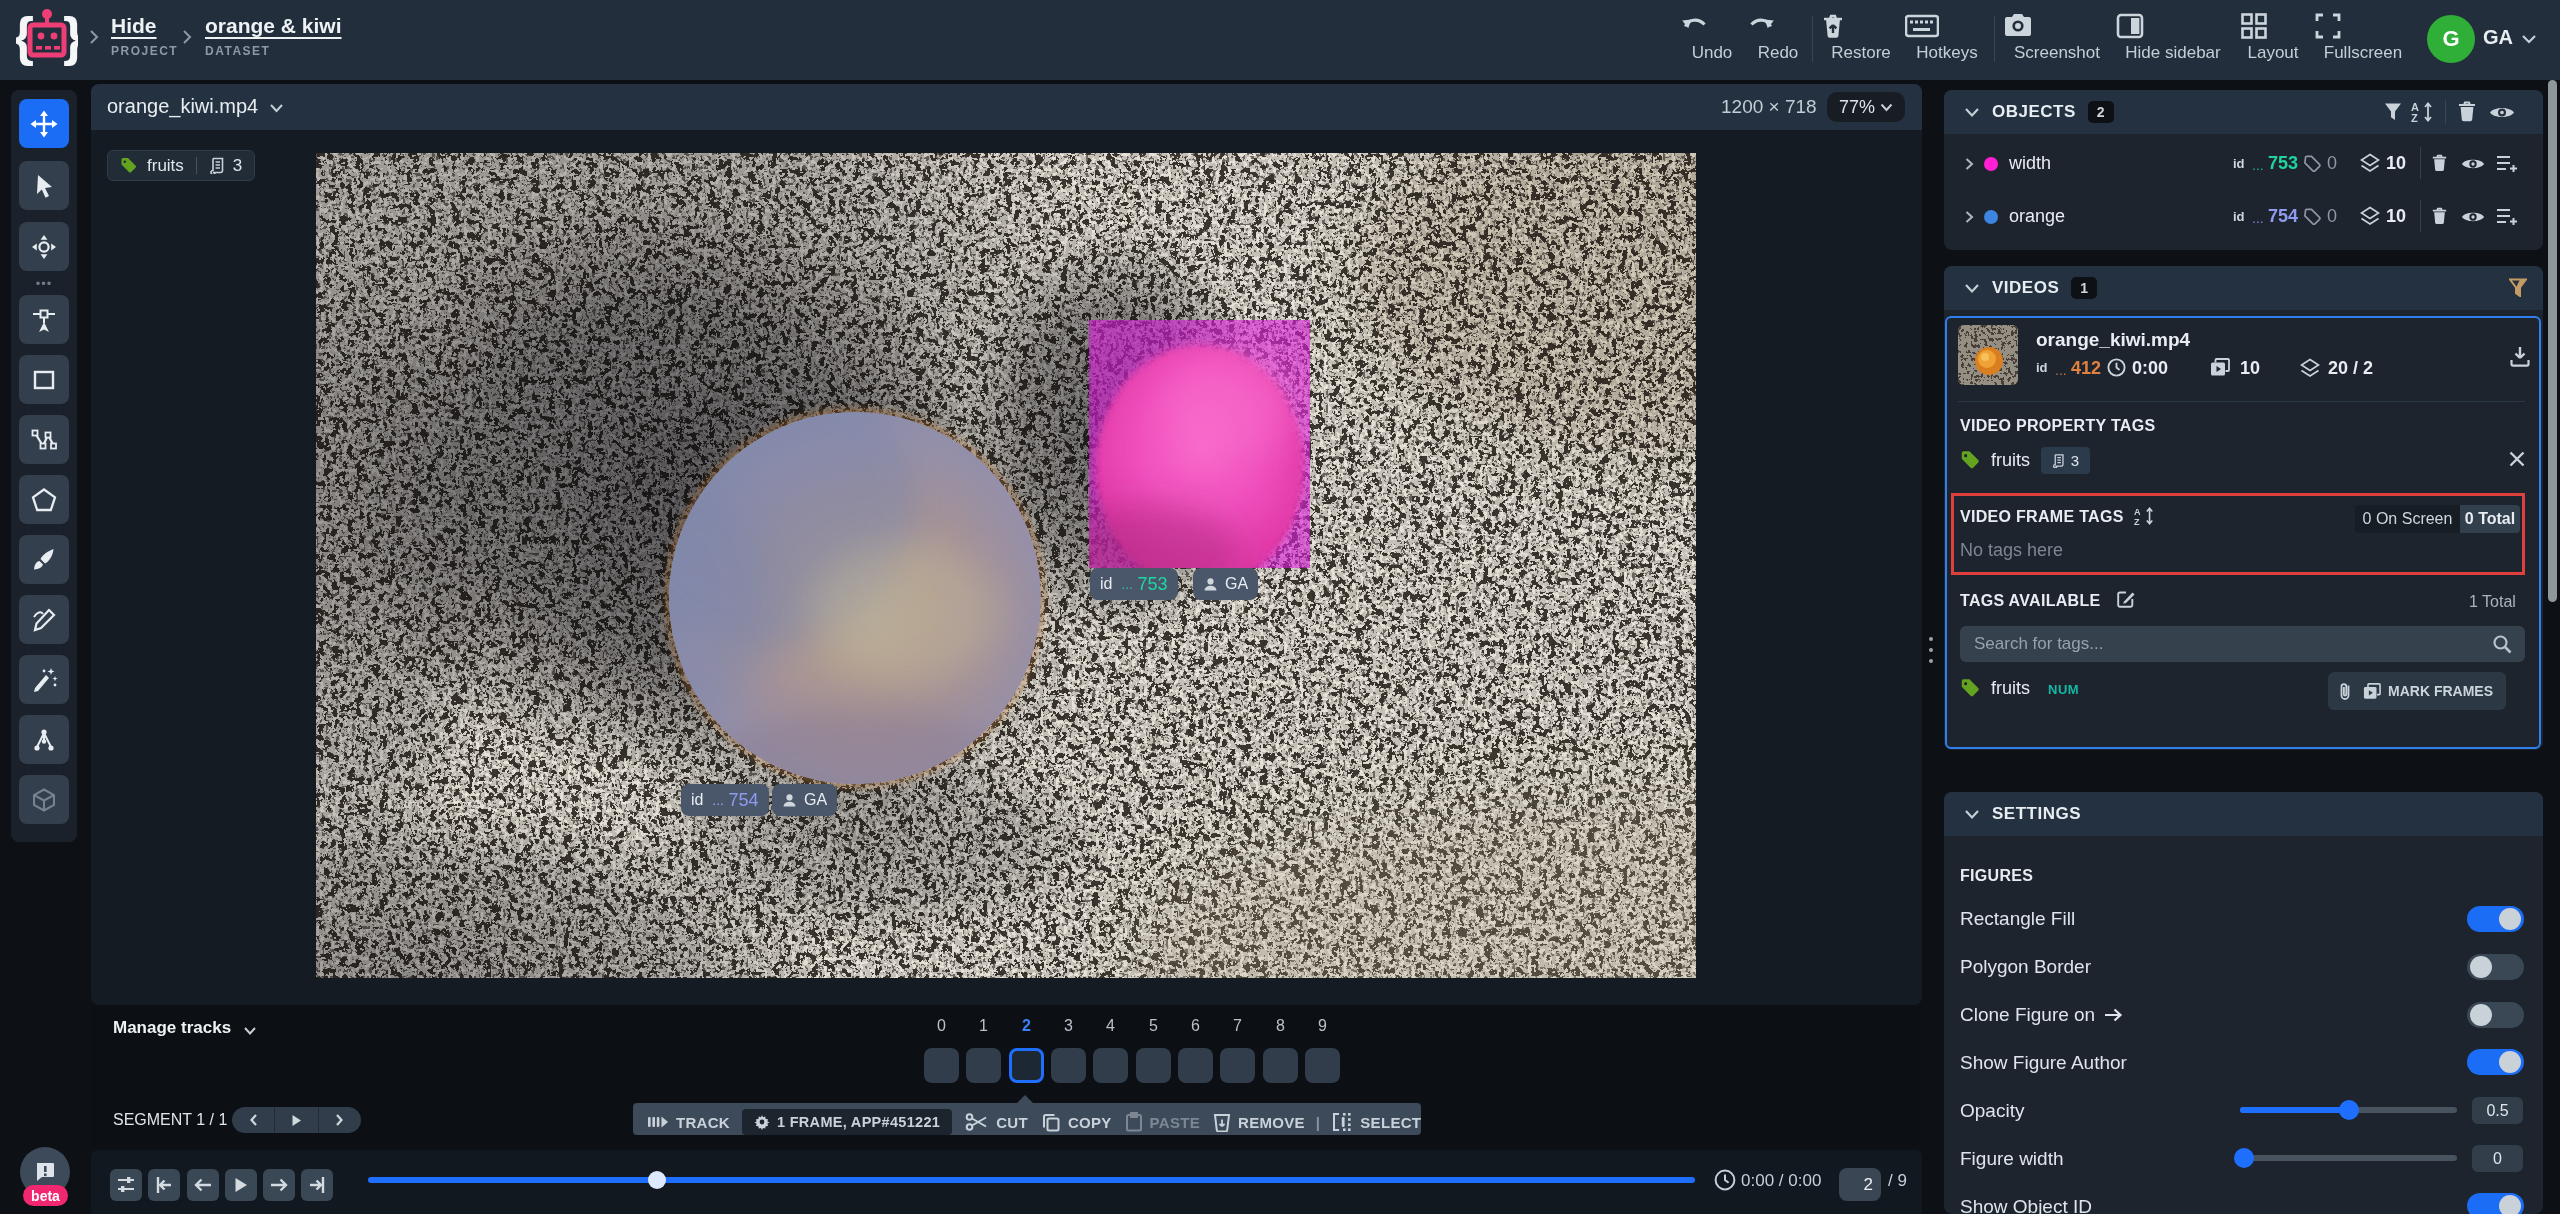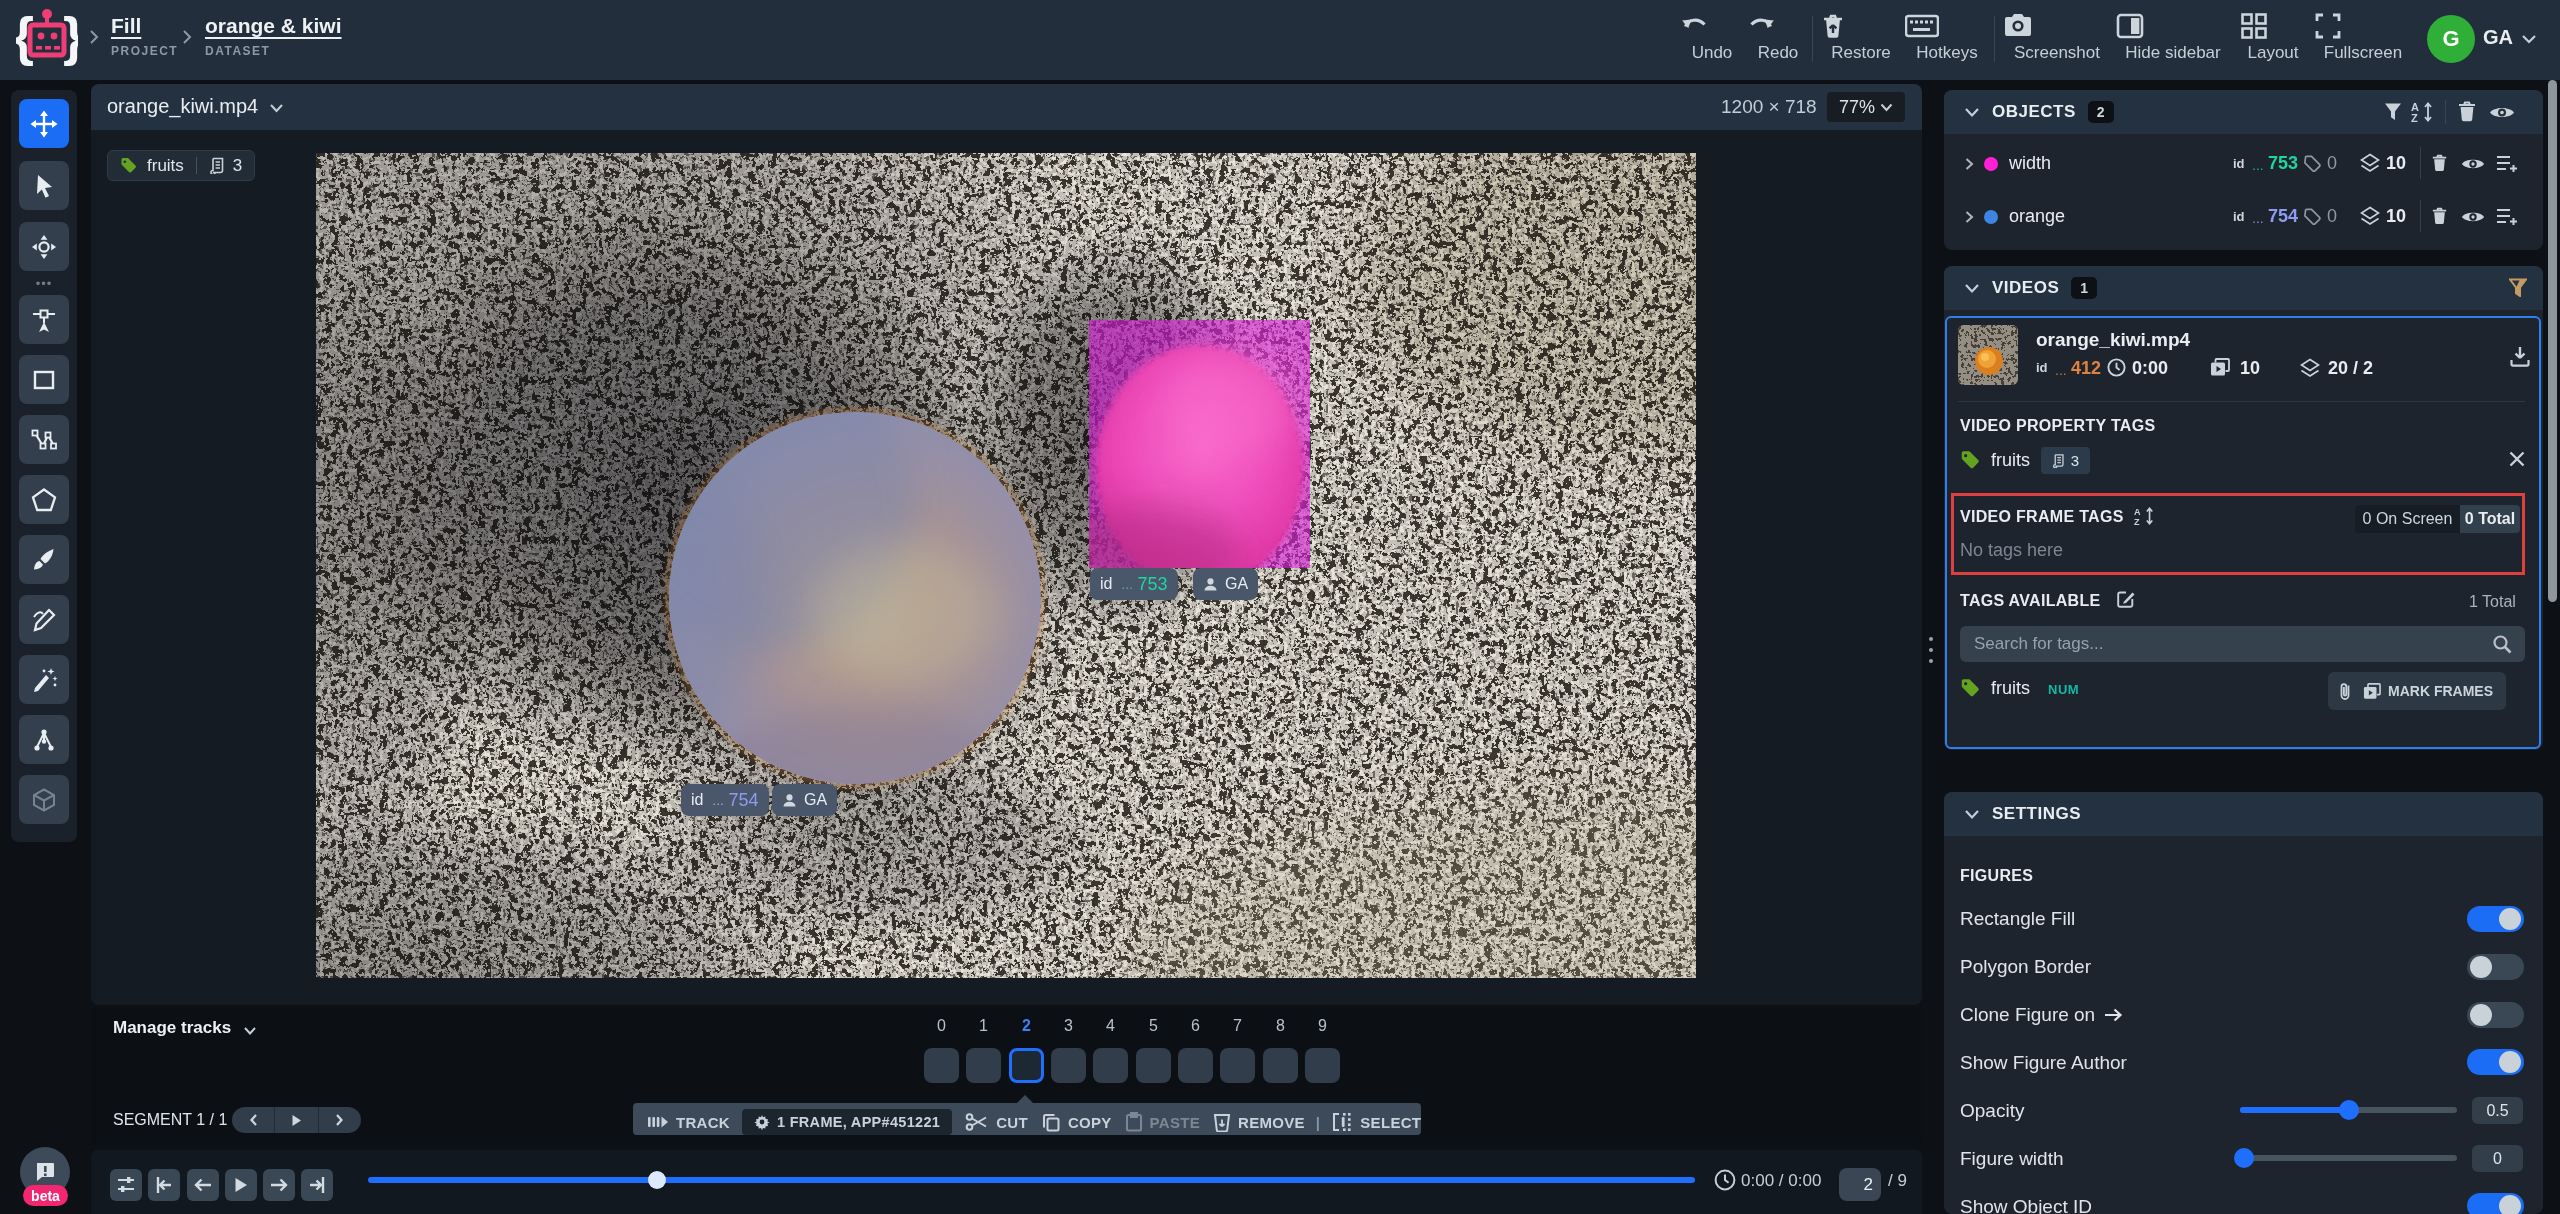--- a/index.html
+++ b/index.html
@@ -61,21 +61,21 @@
     <circle cx="25" cy="28" r="3.4" fill="#ef3e76"></circle>
     <circle cx="38" cy="28" r="3.4" fill="#ef3e76"></circle>
     <rect x="20" y="38" width="6" height="3.6" fill="#ef3e76"></rect>
     <rect x="29" y="38" width="6" height="3.6" fill="#ef3e76"></rect>
     <rect x="38" y="38" width="6" height="3.6" fill="#ef3e76"></rect>
   </svg>
   <svg class="abs" style="left:88px;top:29px" width="12" height="16" viewBox="0 0 12 16">
       <path d="M3 2 L9 8 L3 14" stroke="#8d9aa6" stroke-width="2" fill="none"></path>
     </svg>
   <div class="abs" style="left:111px;top:14px">
-      <div class="bc-name">Fill</div>
+      <div class="bc-name">Hide</div>
       <div class="bc-sub">PROJECT</div>
     </div>
   <svg class="abs" style="left:181px;top:29px" width="12" height="16" viewBox="0 0 12 16">
       <path d="M3 2 L9 8 L3 14" stroke="#8d9aa6" stroke-width="2" fill="none"></path>
     </svg>
   <div class="abs" style="left:205px;top:14px">
       <div class="bc-name">orange &amp; kiwi</div>
       <div class="bc-sub">DATASET</div>
     </div>
 
@@ -274,21 +274,21 @@
   </div>
 </div>
 
 <div id="canvasPanel">
   <div id="canvasHdr">
     <div class="abs" style="left:16px;top:11px;color:#e8edf2;font-size:20px;">orange_kiwi.mp4</div>
     <svg class="abs" style="left:178px;top:19px" width="15" height="11" viewBox="0 0 15 11">
         <path d="M2 2 L7.5 8 L13 2" stroke="#c5ced6" stroke-width="2" fill="none"></path>
       </svg>
     <div class="abs" style="left:1630px;top:12px;color:#c3cdd6;font-size:19px;">1200 × 718</div>
-    <div class="abs" style="left:1736px;top:8px;width:78px;height:30px;background:#181d24;border-radius:4px;color:#dbe1e7;font-size:18px;display:flex;align-items:center;justify-content:center;">77%&nbsp;<svg width="13" height="9" viewBox="0 0 13 9">
+    <div class="abs" style="left:1736px;top:8px;width:78px;height:30px;background:#181d24;border-radius:10px;color:#dbe1e7;font-size:18px;display:flex;align-items:center;justify-content:center;">77%&nbsp;<svg width="13" height="9" viewBox="0 0 13 9">
           <path d="M1.5 1.5 L6.5 7 L11.5 1.5" stroke="#c5ced6" stroke-width="2" fill="none"></path>
         </svg></div>
   </div>
   <div id="fruitsChip">
     <svg width="17" height="17" viewBox="0 0 17 17">
         <path d="M1.5 2.5 a1.5 1.5 0 0 1 1.5-1.5 h5 l7.5 7.5 a1.6 1.6 0 0 1 0 2.2 l-4.3 4.3 a1.6 1.6 0 0 1-2.2 0 L1.5 7.5 Z" fill="#63a31f"></path>
         <circle cx="4.8" cy="4.8" r="1.3" fill="#222c37"></circle>
       </svg>
     <span style="margin-left:10px">fruits</span>
     <span style="width:1px;height:17px;background:#46525f;margin:0 12px;display:inline-block"></span>

